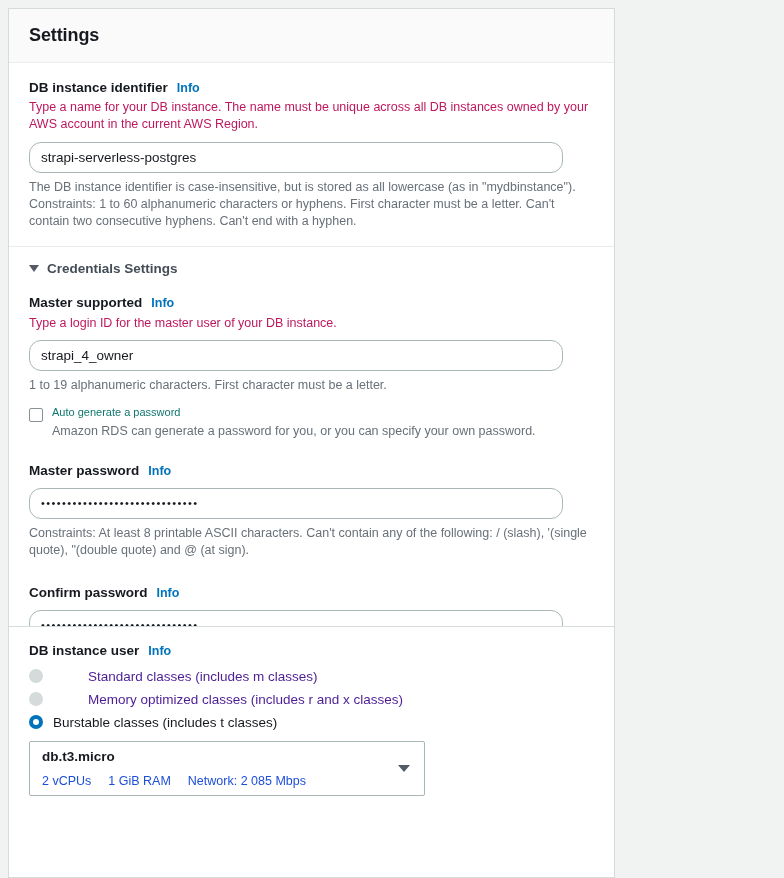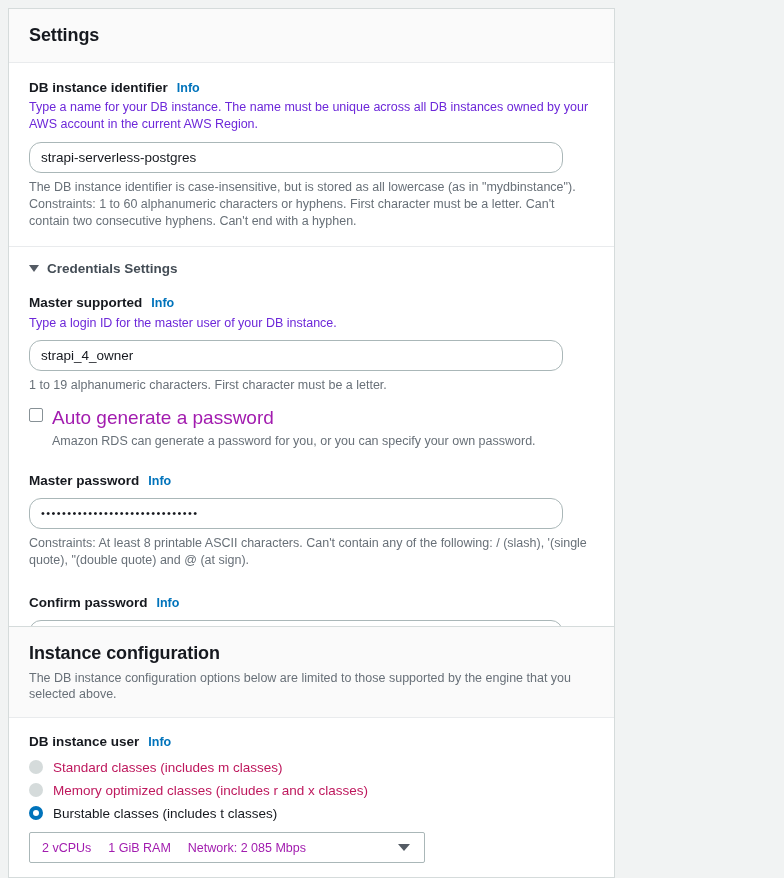--- a/index.html
+++ b/index.html
@@ -68,21 +68,21 @@
   }
   .info-link {
     font-size: 12.5px;
     font-weight: bold;
     color: #0073bb;
     cursor: pointer;
   }
   .help-text {
     margin-top: 3px;
     font-size: 12.5px;
-    color: #6d28d9;
+    color: #be185d;
     line-height: 1.38;
     max-width: 720px;
   }
   .constraint-text {
     margin-top: 6px;
     font-size: 12.5px;
     color: #687078;
     line-height: 1.38;
     max-width: 724px;
   }
@@ -138,22 +138,22 @@
     width: 14px; height: 14px;
     margin-top: 2px;
     border: 1px solid #879196;
     border-radius: 2px;
     background: #fff;
     box-sizing: border-box;
     flex: none;
     cursor: pointer;
   }
   .checkbox-label {
-    font-size: 19px;
-    color: #a21caf;
+    font-size: 11px;
+    color: #0f766e;
     line-height: 1.25;
   }
   .checkbox-sub {
     margin-top: 3px;
     font-size: 12.5px;
     color: #687078;
     line-height: 1.35;
   }
 
   .radio-row {
@@ -174,44 +174,45 @@
   .radio.selected {
     background: #ffffff;
     border: 4px solid #0073bb;
     cursor: pointer;
   }
   .radio-label {
     font-size: 13.5px;
     color: #16191f;
   }
   .radio-label.disabled {
-    color: #be185d;
+    color: #4c1d95;
+    margin-left: 35px;
   }
 
   .select-box {
     margin-top: 11px;
     width: 396px;
     box-sizing: border-box;
     border: 1px solid #aab7b8;
     border-radius: 2px;
     background: #ffffff;
     padding: 6px 12px 7px 12px;
     position: relative;
     cursor: pointer;
   }
   .select-value {
     font-size: 13.5px;
     font-weight: bold;
     color: #16191f;
     line-height: 1.35;
   }
   .select-specs {
-    margin-top: 2px;
-    font-size: 12.5px;
-    color: #a21caf;
+    margin-top: 8px;
+    font-size: 12.5px;
+    color: #1d4ed8;
     display: flex;
     gap: 17px;
   }
   .select-caret {
     position: absolute;
     right: 14px;
     top: 50%;
     margin-top: -3px;
     width: 0; height: 0;
     border-left: 6px solid transparent;
@@ -284,24 +285,20 @@
       <div class="text-input">
         <span class="pw-dots">••••••••••••••••••••••••••••••</span>
       </div>
     </div>
 
   </div>
 </div>
 
 <div class="card" style="top:626px; height:252px;">
 
-  <div class="card-header tall">
-    <div class="card-title">Instance configuration</div>
-    <div class="card-subtitle">The DB instance configuration options below are limited to those supported by the engine that you selected above.</div>
-  </div>
 
   <div class="card-body" style="padding-top:15px;">
     <div class="field-label">
       <span>DB instance user</span>
       <span class="info-link">Info</span>
     </div>
 
     <div style="margin-top:9px;">
       <div class="radio-row" style="margin-top:0;">
         <span class="radio disabled"></span>
@@ -311,20 +308,21 @@
         <span class="radio disabled"></span>
         <span class="radio-label disabled">Memory optimized classes (includes r and x classes)</span>
       </div>
       <div class="radio-row">
         <span class="radio selected"></span>
         <span class="radio-label">Burstable classes (includes t classes)</span>
       </div>
     </div>
 
     <div class="select-box">
+      <div class="select-value">db.t3.micro</div>
       <div class="select-specs">
         <span>2 vCPUs</span>
         <span>1 GiB RAM</span>
         <span>Network: 2 085 Mbps</span>
       </div>
       <span class="select-caret"></span>
     </div>
   </div>
 </div>
 

